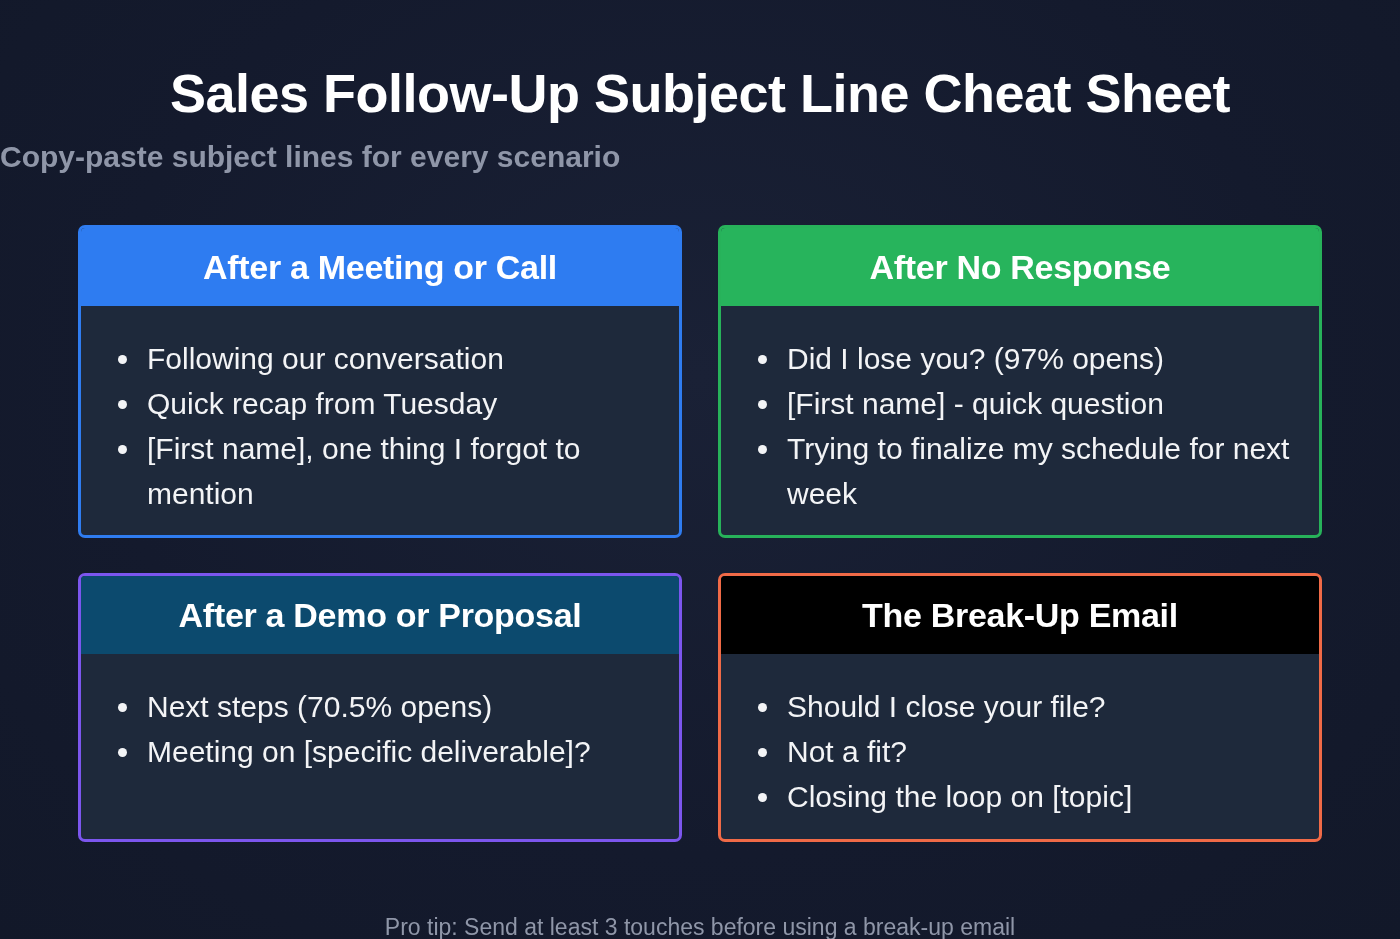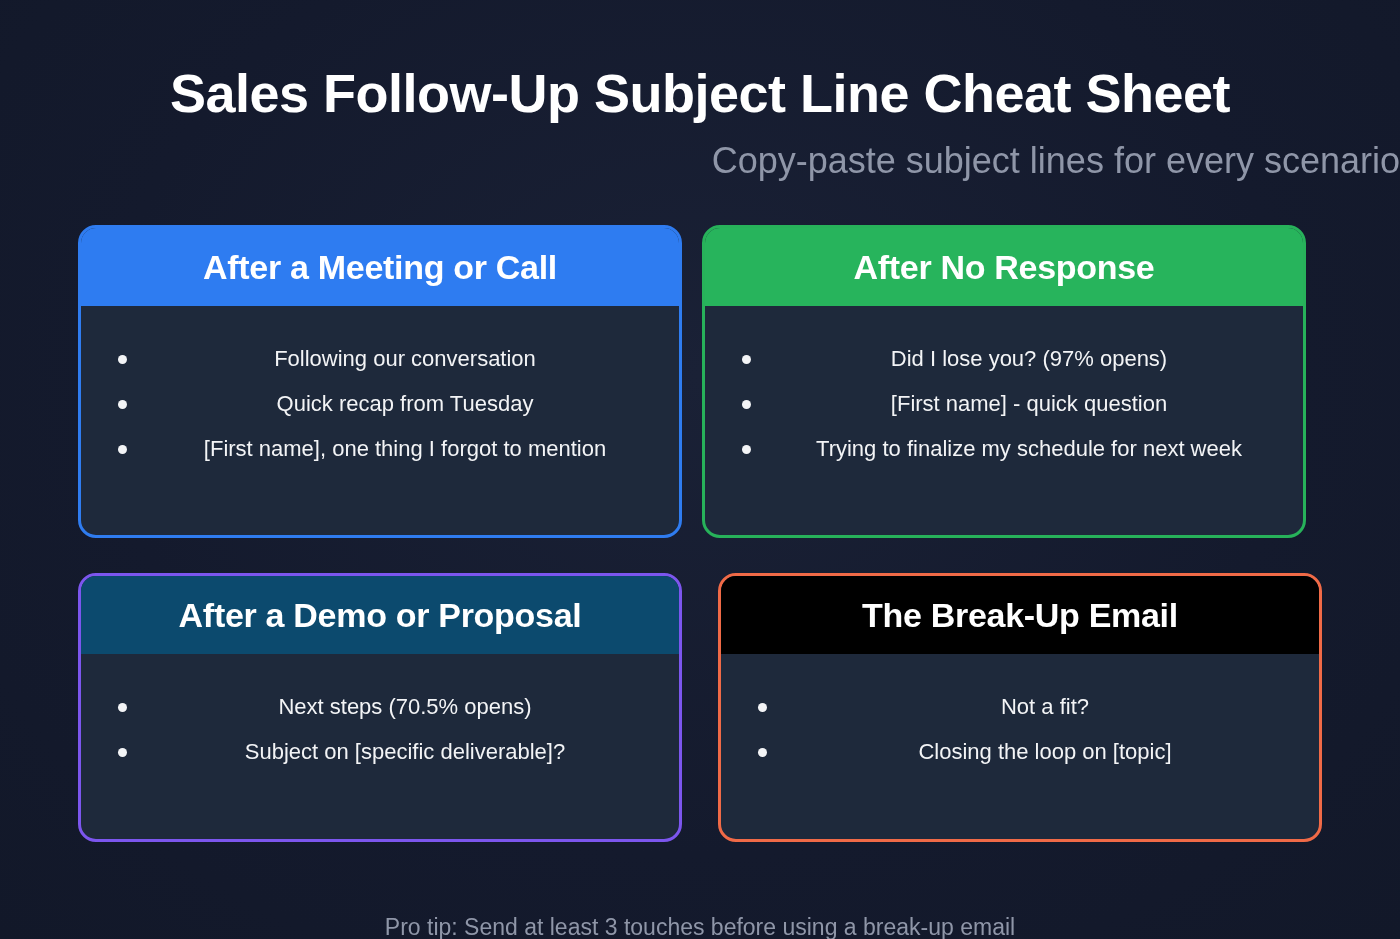--- a/index.html
+++ b/index.html
@@ -13,47 +13,46 @@
       position: relative; width: 1400px; height: 939px;
       background: radial-gradient(ellipse at 50% 40%, #1a2136 0%, #141a2d 60%, #121829 100%);
     }
     .title {
       position: absolute; top: 62px; left: 0; width: 100%;
       text-align: center; font-size: 54px; font-weight: 700;
       letter-spacing: -0.5px; color: #ffffff;
     }
     .subtitle {
       position: absolute; top: 140px; left: 0; width: 100%;
-      text-align: right; font-size: 36px; font-weight: 400;
+      text-align: left; font-size: 30px; font-weight: 700;
       color: #8f96a8;
     }
     .card {
       position: absolute; width: 604px;
-      border-radius: 18px; border: 3px solid; overflow: hidden;
+      border-radius: 7px; border: 3px solid; overflow: hidden;
       background: #1e293b;
     }
     .card .hdr {
       height: 78px; display: flex; align-items: center; justify-content: center;
       font-size: 34px; font-weight: 700; color: #ffffff; letter-spacing: -0.3px;
     }
     .card .body { padding: 30px 0 0 34px; }
     .card ul { list-style: none; }
     .card li {
       position: relative; padding-left: 32px;
-      font-size: 22px; line-height: 45px; color: #f3f4f6;
+      font-size: 30px; line-height: 45px; color: #f3f4f6;
       padding-right: 16px;
-      text-align: center;
     }
     .card li::before {
       content: ""; position: absolute; left: 3px; top: 19px;
       width: 9px; height: 9px; border-radius: 50%; background: #f3f4f6;
     }
     .c1 { left: 78px; top: 225px; height: 313px; border-color: #2f7cf0; }
     .c1 .hdr { background: #2e7cf1; }
-    .c2 { left: 702px; top: 225px; height: 313px; border-color: #27b25a; }
+    .c2 { left: 718px; top: 225px; height: 313px; border-color: #27b25a; }
     .c2 .hdr { background: #27b45c; }
     .c3 { left: 78px; top: 573px; height: 269px; border-color: #7c56ee; }
     .c3 .hdr { background: #0c4a6e; }
     .c4 { left: 718px; top: 573px; height: 269px; border-color: #f06a47; }
     .c4 .hdr { background: #000000; }
     .footer {
       position: absolute; top: 877px; left: 0; width: 100%;
       text-align: center; font-size: 23px; color: #8f96a8; margin-top: 37px;
     }
   </style>
@@ -84,29 +83,30 @@
         <li>Trying to finalize my schedule for next week</li>
       </ul>
     </div>
   </section>
 
   <section class="card c3">
     <div class="hdr">After a Demo or Proposal</div>
     <div class="body">
       <ul>
         <li>Next steps (70.5% opens)</li>
-        <li>Subject on [specific deliverable]?</li>
+        <li>Meeting on [specific deliverable]?</li>
       </ul>
     </div>
   </section>
 
   <section class="card c4">
     <div class="hdr">The Break-Up Email</div>
     <div class="body">
       <ul>
+        <li>Should I close your file?</li>
         <li>Not a fit?</li>
         <li>Closing the loop on [topic]</li>
       </ul>
     </div>
   </section>
 
   <div class="footer">Pro tip: Send at least 3 touches before using a break-up email</div>
 </div>
 
 </body></html>

